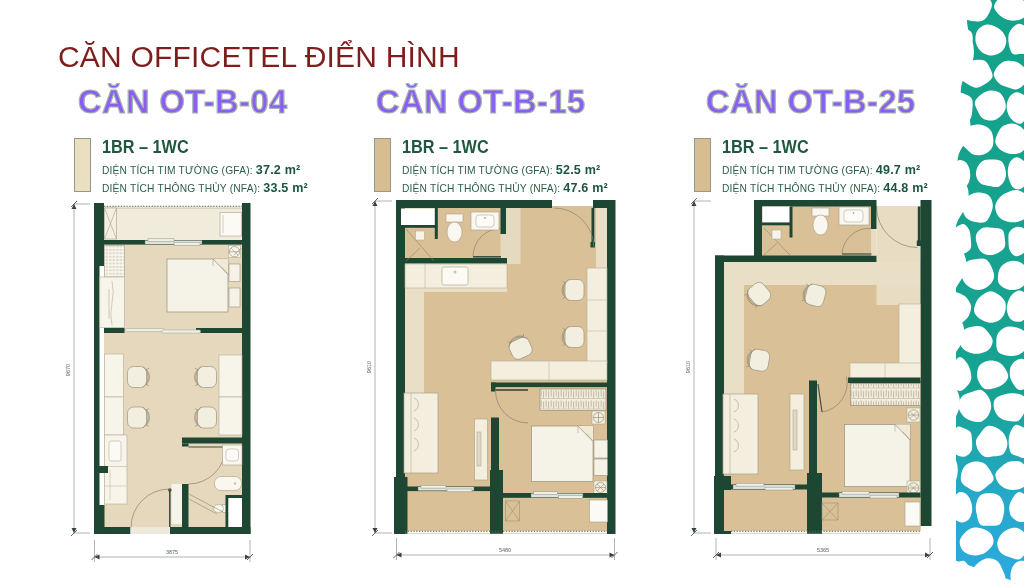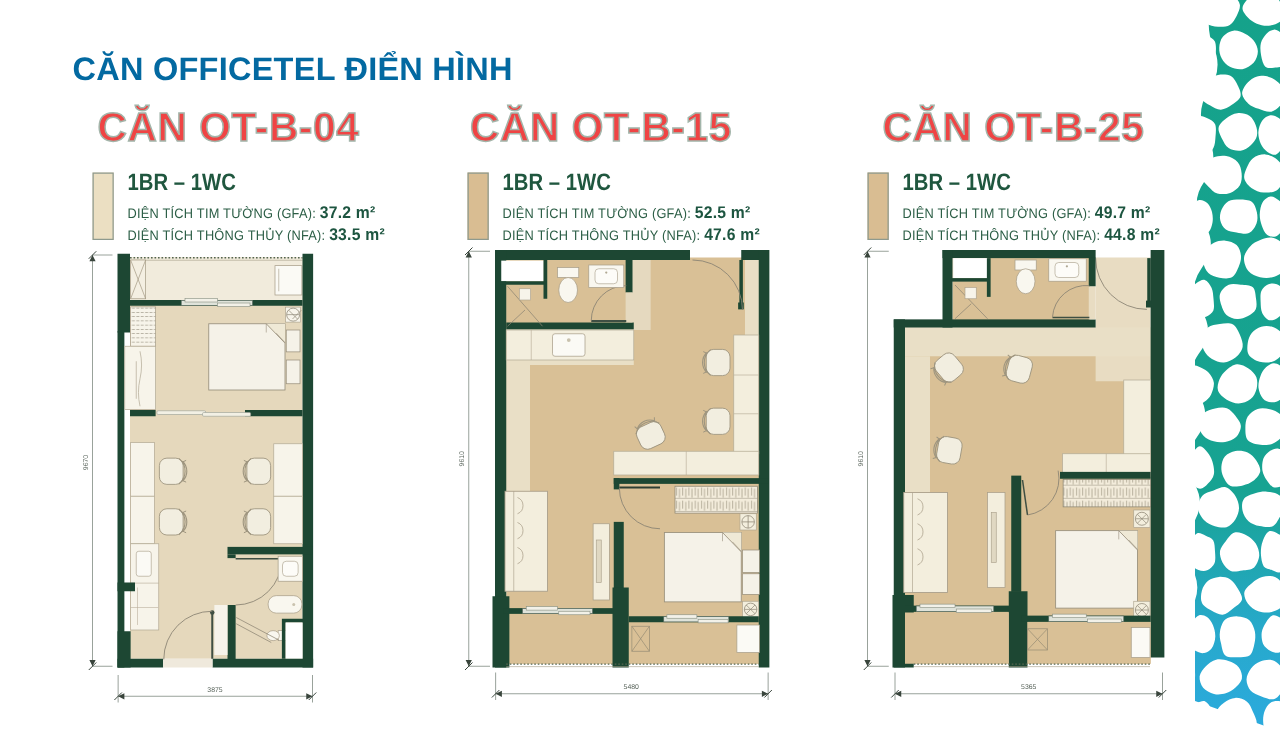--- a/index.html
+++ b/index.html
@@ -1,18 +1,18 @@
 <!DOCTYPE html>
 <html><head>
 <meta charset="utf-8">
 <style>
   html,body{margin:0;padding:0;}
   body{width:1024px;height:585px;background:#ffffff;font-family:"Liberation Sans",sans-serif;position:relative;overflow:hidden;}
-  .title{position:absolute;left:58px;top:40px;font-size:26px;font-weight:bold;color:#0369a1;letter-spacing:0.2px;white-space:nowrap;}
-  .phead{position:absolute;top:84px;font-size:32.5px;font-weight:bold;color:#ef4444;-webkit-text-stroke:1.2px #a3b5aa;letter-spacing:0.5px;white-space:nowrap;}
+  .title{position:absolute;left:58px;top:40px;font-size:30px;font-weight:normal;color:#7f1d1d;letter-spacing:0.2px;white-space:nowrap;}
+  .phead{position:absolute;top:84px;font-size:32.5px;font-weight:bold;color:#8b5cf6;-webkit-text-stroke:1.2px #a3b5aa;letter-spacing:0.5px;white-space:nowrap;}
   .legend{position:absolute;top:136px;}
   .sw{position:absolute;left:0;top:2px;width:15px;height:52px;border:1px solid #8e9a8e;}
   .l1{position:absolute;left:28px;top:0;font-size:19px;font-weight:bold;color:#20573f;white-space:nowrap;letter-spacing:0;transform:scaleX(0.855);transform-origin:0 0;}
   .l2{position:absolute;left:28px;top:26px;font-size:11px;color:#2c5e46;white-space:nowrap;letter-spacing:0.2px;transform:scaleX(0.93);transform-origin:0 0;}
   .l3{position:absolute;left:28px;top:43.5px;font-size:11px;color:#2c5e46;white-space:nowrap;letter-spacing:0.2px;transform:scaleX(0.93);transform-origin:0 0;}
   .l2 b,.l3 b{font-size:13.5px;color:#1d5540;}
   svg{position:absolute;}
   svg text{font-family:"Liberation Sans",sans-serif;}
 </style>
 </head>

